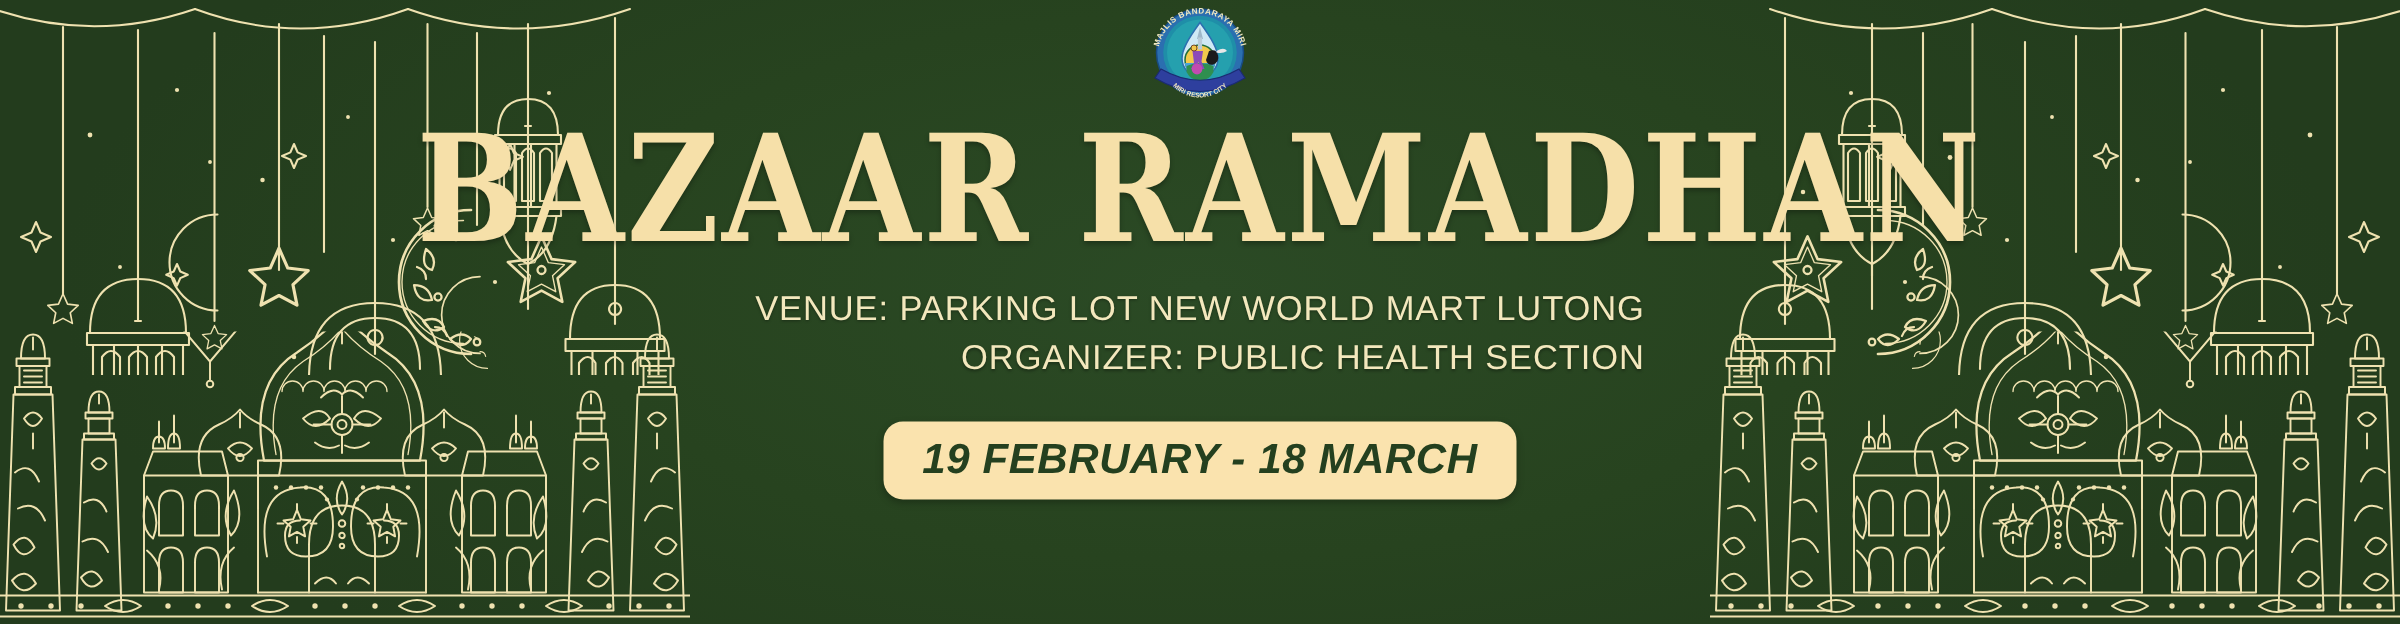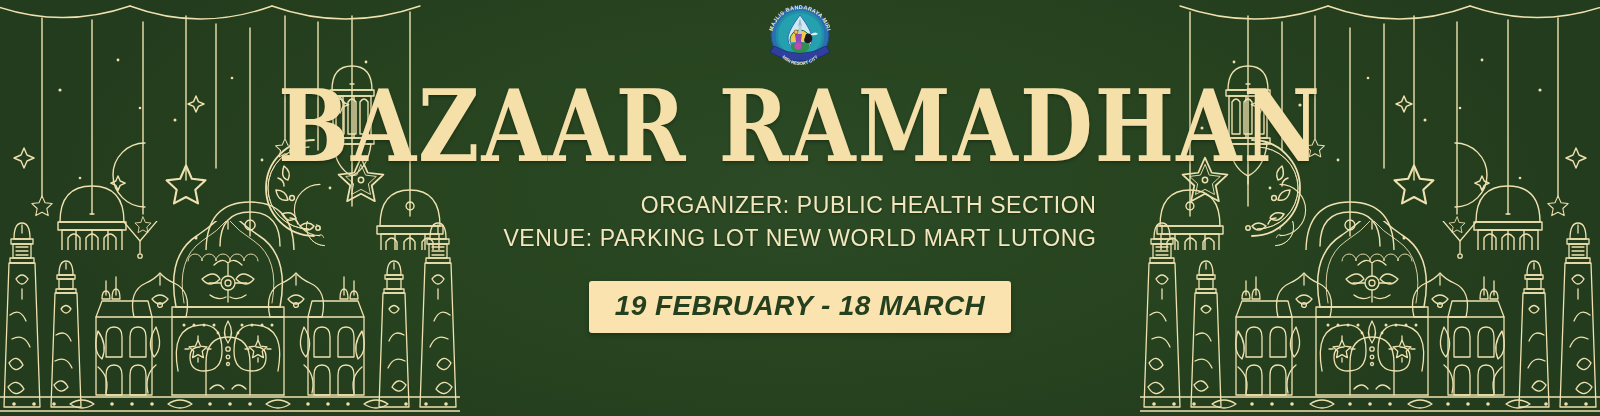--- a/index.html
+++ b/index.html
@@ -63,21 +63,21 @@
     text-shadow:0 1px 2px rgba(0,0,0,.35);
     white-space:nowrap;
   }
   #subtitle .line{display:block;}
 
   #date-badge{
     margin-top:26px;
     display:inline-block;
     background:#fae3ae;
     color:#24401f;
-    border-radius:3px;
+    border-radius:13px;
     padding:9px 26px 11px 26px;
     font-size:28px;
     font-weight:700;
     font-style:italic;
     letter-spacing:.4px;
     white-space:nowrap;
     box-shadow:0 2px 5px rgba(0,0,0,.25);
   }
 </style>
 </head>
@@ -752,20 +752,20 @@
         <textPath href="#arcBot" startOffset="50%" text-anchor="middle">MIRI RESORT CITY</textPath>
       </text>
     </svg>
   </div>
 
   <div id="content">
 
     <h1 id="title">BAZAAR RAMADHAN</h1>
 
     <div id="subtitle">
+      <span class="line">VENUE: PARKING LOT NEW WORLD MART LUTONG</span>
       <span class="line">ORGANIZER: PUBLIC HEALTH SECTION</span>
-      <span class="line">VENUE: PARKING LOT NEW WORLD MART LUTONG</span>
     </div>
 
     <div id="date-badge">19 FEBRUARY - 18 MARCH</div>
 
   </div>
 </div>
 
 </body></html>

